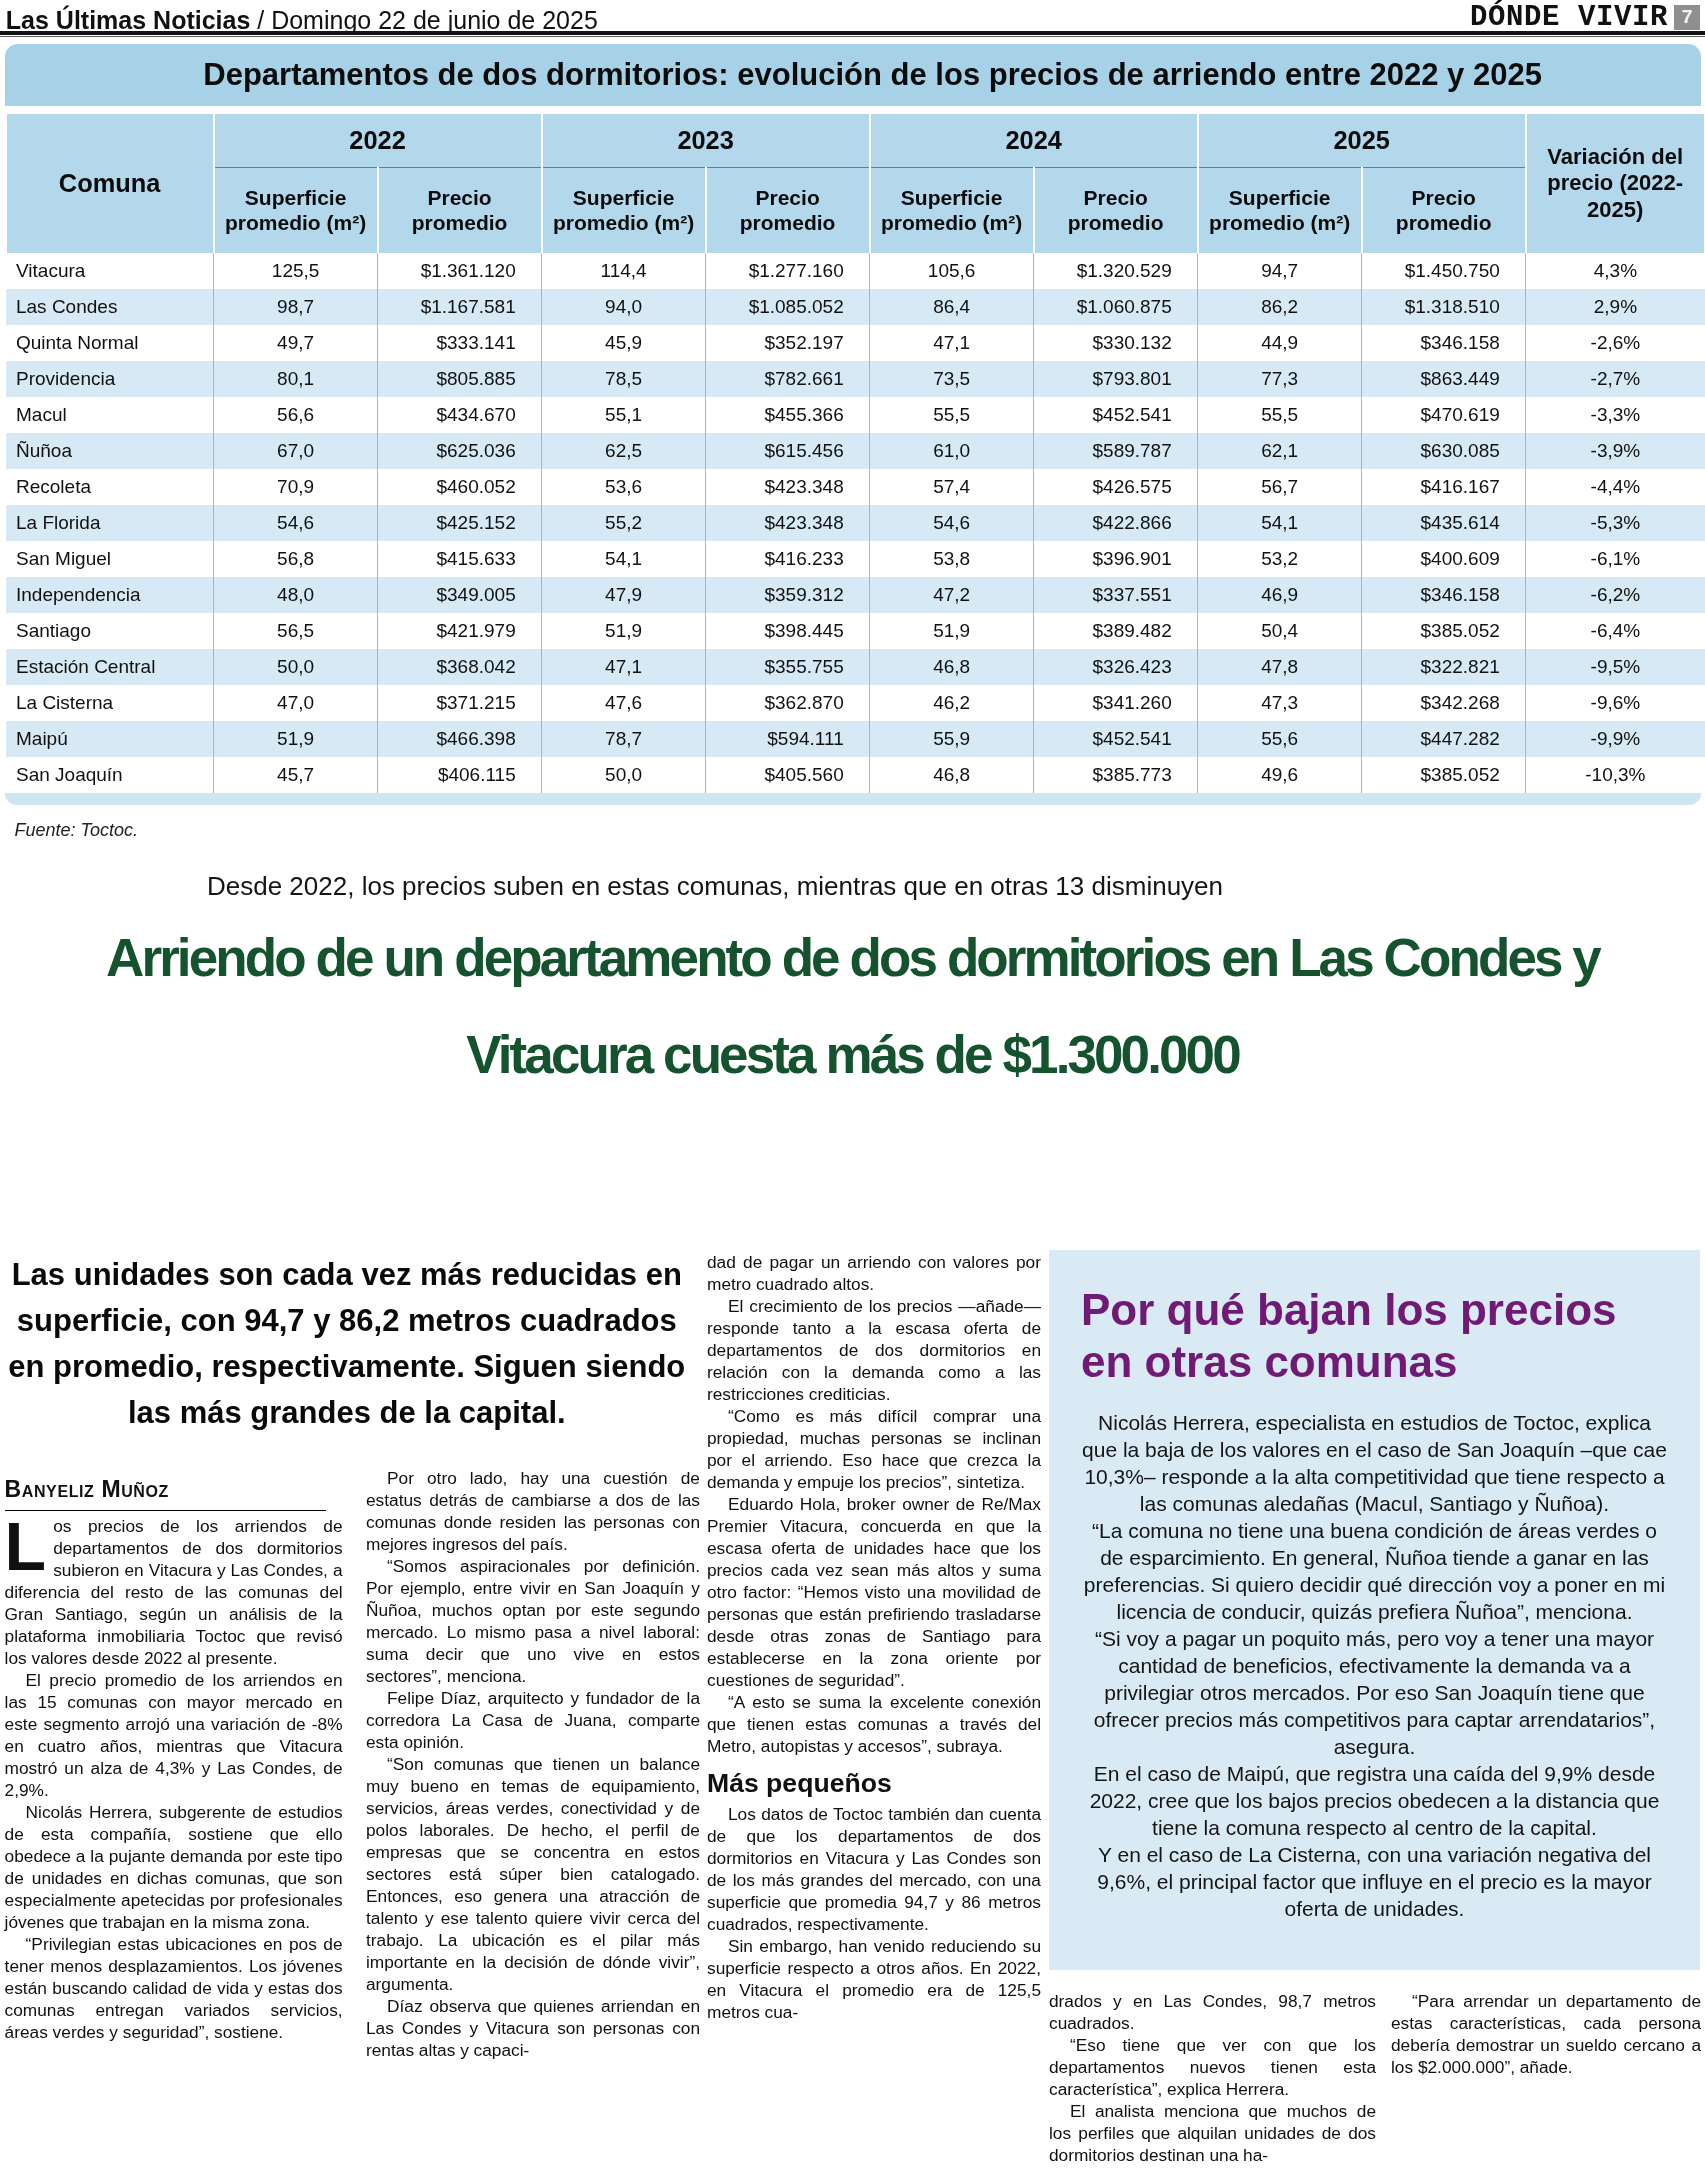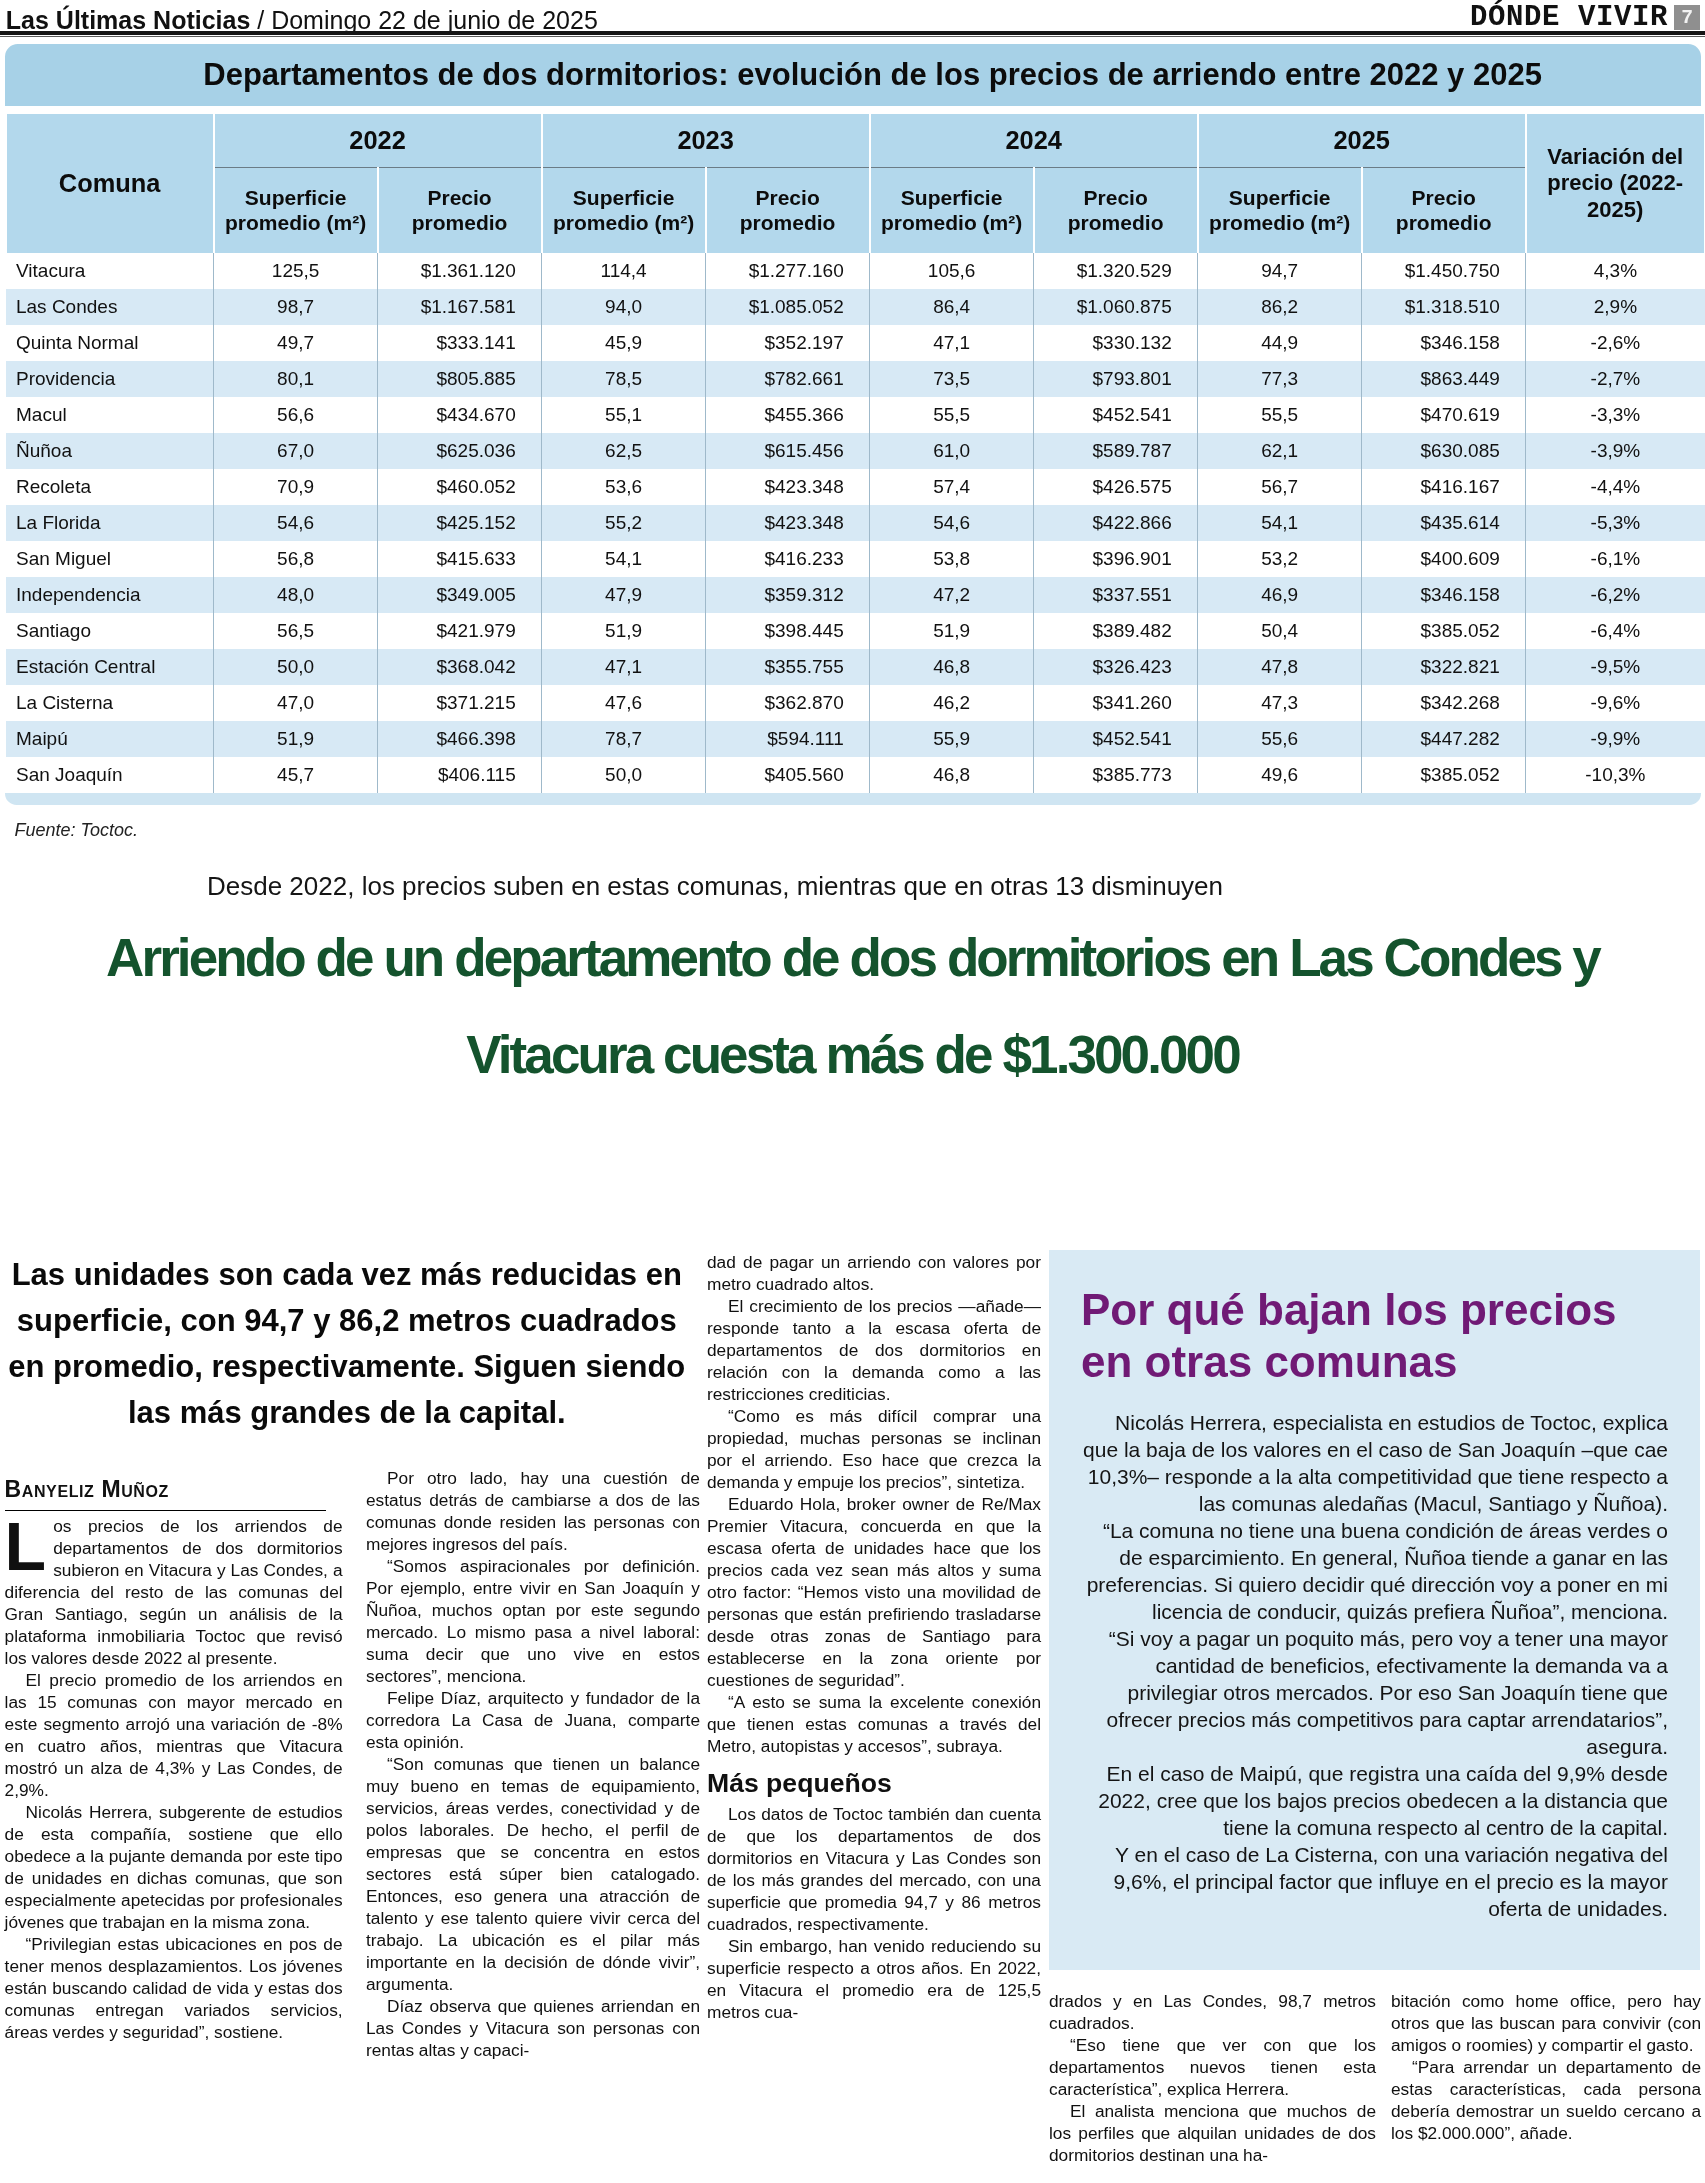--- a/index.html
+++ b/index.html
@@ -69,21 +69,21 @@
   .col4 { left:1049px; top:1990px; width:327px; }
   .col5 { left:1391px; top:1990px; width:310px; }
   .dropcap { float:left; font-size:68px; line-height:54px; font-weight:700;
     padding:3.5px 7px 0 0; }
   .subhead { font-weight:700; font-size:26.6px; text-indent:0; margin:15px 0 9.3px 0; text-align:left; }
 
   
   .sidebar { position:absolute; left:1049px; top:1250px; width:651px; height:720px;
     background:#d9eaf4; padding:34px 32px 23px 32px; }
   .sb-title { font-weight:700; font-size:44px; line-height:52px; color:#701a75; margin-bottom:21px; }
-  .sidebar p { font-size:21px; line-height:27px; color:#141414; text-align:right; }
+  .sidebar p { font-size:21px; line-height:27px; color:#141414; text-align:center; }
 </style>
 </head>
 <body>
 
 <div class="pageheader">
   <div class="ph-left">
     <span class="ph-brand">Las Últimas Noticias</span><span class="ph-date"> / Domingo 22 de junio de 2025</span>
   </div>
   <div class="ph-right">
     <span class="ph-section">DÓNDE VIVIR</span>
@@ -357,16 +357,15 @@
   <p>Y en el caso de La Cisterna, con una variación negativa del 9,6%, el principal factor que influye en el precio es la mayor oferta de unidades.</p>
 </div>
 
 <div class="col col4">
   <p class="noindent">drados y en Las Condes, 98,7 metros cuadrados.</p>
   <p>“Eso tiene que ver con que los departamentos nuevos tienen esta característica”, explica Herrera.</p>
   <p>El analista menciona que muchos de los perfiles que alquilan unidades de dos dormitorios destinan una ha-</p>
 </div>
 
 <div class="col col5">
-  <p class="noindent">bitación como home office, pero hay otros que las buscan para convivir (con amigos o roomies) y compartir el gasto.</p>
   <p>“Para arrendar un departamento de estas características, cada persona debería demostrar un sueldo cercano a los $2.000.000”, añade.</p>
 </div>
 
 
 </body></html>

